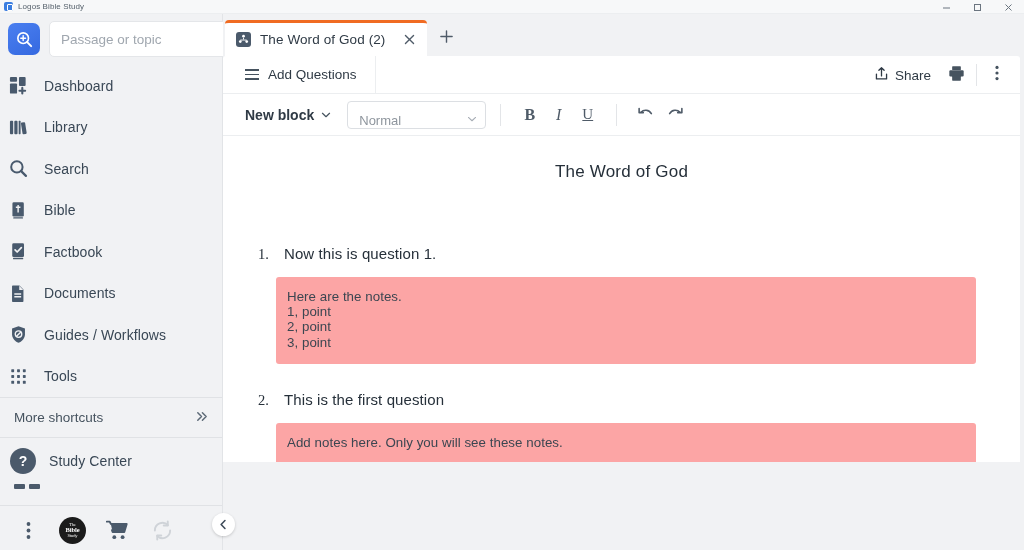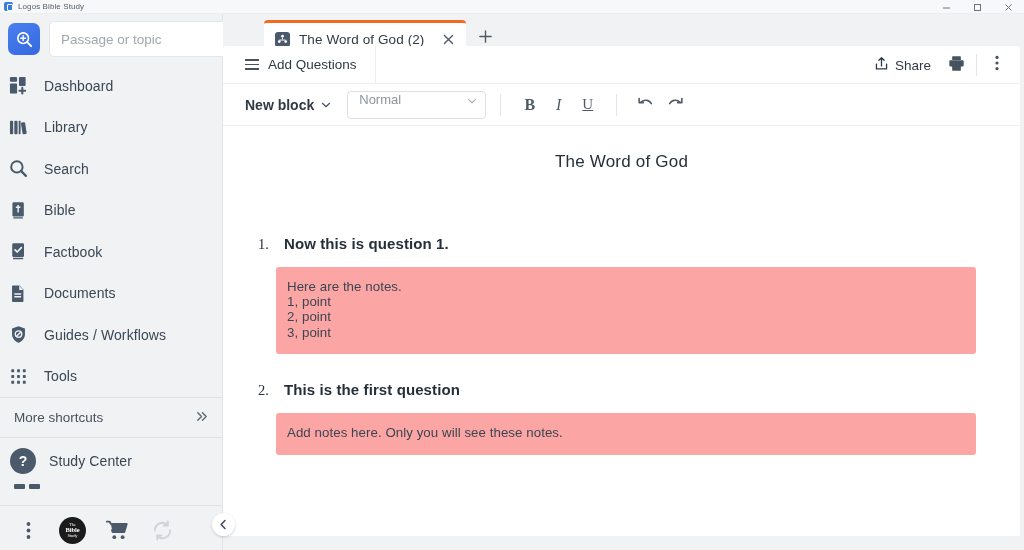--- a/index.html
+++ b/index.html
@@ -170,21 +170,20 @@
   }
   .tab {
     position: relative;
     height: 36px; min-width: 186px;
     background: #ffffff;
     border-top: 3px solid #f06b22;
     border-radius: 4px 4px 0 0;
     display: flex; align-items: center;
     padding: 0 9px 0 11px; gap: 9px;
     margin-top: 6px;
-    margin-left: 39px;
   }
   .tab-ico {
     width: 15px; height: 15px; border-radius: 3px;
     background: #4b5a6b; flex: none;
     display: flex; align-items: center; justify-content: center;
   }
   .tab-title {
     font-size: 13.5px; color: #2f3a45; white-space: nowrap;
     letter-spacing: .1px;
   }
@@ -194,22 +193,22 @@
     color: #4f5b68;
   }
   .newtab {
     width: 38px; height: 34px;
     display: flex; align-items: center; justify-content: center;
     color: #4f5b68; margin-bottom: 1px;
   }
 
   
   .card {
-    position: absolute; left: 0; top: 32px;
-    width: 797px; height: 490px;
+    position: absolute; left: 0; top: 42px;
+    width: 797px; height: 406px;
     background: #ffffff;
     border-radius: 3px 3px 0 0;
     overflow: hidden;
   }
 
   .card-header {
     height: 38px; display: flex; align-items: center;
     border-bottom: 1px solid #eceef0;
     position: relative;
   }
@@ -245,21 +244,21 @@
     border-bottom: 1px solid #eceef0;
   }
   .newblock {
     display: flex; align-items: center; gap: 7px;
     padding: 0 12px 0 4px; height: 30px;
   }
   .newblock-label { font-size: 14px; color: #2f3a45; font-weight: bold; }
   .styleselect {
     width: 139px; height: 28px;
     border: 1px solid #dcdfe3; border-radius: 4px;
-    background: #fff; display: flex; align-items: flex-start;
+    background: #fff; display: flex; align-items: flex-end;
     justify-content: space-between; padding: 0 8px 0 11px;
     margin-left: 4px;
   }
   .styleselect-label { font-size: 13px; color: #8e959d; }
   .fmt-sep { width: 1px; height: 22px; background: #e3e5e8; margin: 0 14px; }
   .fmt-btn {
     width: 29px; height: 28px; display: flex;
     align-items: center; justify-content: center;
     color: #4f5b68; font-size: 15px;
   }
@@ -280,21 +279,21 @@
   }
   .qlist { margin-top: 63px; padding: 0 22px 0 0; }
   .qrow {
     display: flex; align-items: baseline;
     padding-left: 35px;
   }
   .qnum {
     width: 26px; flex: none; font-size: 14.5px; color: #26303a;
     font-family: "Liberation Serif", serif;
   }
-  .qtext { font-size: 15px; color: #26303a; letter-spacing: .1px; font-weight: bold; }
+  .qtext { font-size: 15px; color: #26303a; letter-spacing: .1px; }
   .notebox {
     margin: 14px 22px 0 53px;
     background: #fca5a5;
     border-radius: 3px;
     padding: 12px 14px 14px 11px;
     min-height: 42px;
   }
   .notebox p {
     font-size: 13.3px; color: #3c4651; line-height: 15.2px;
     letter-spacing: .05px;

